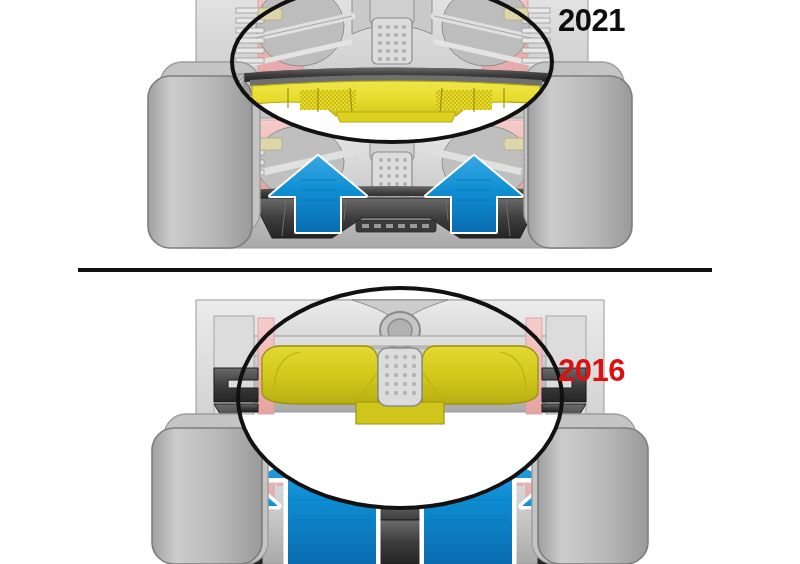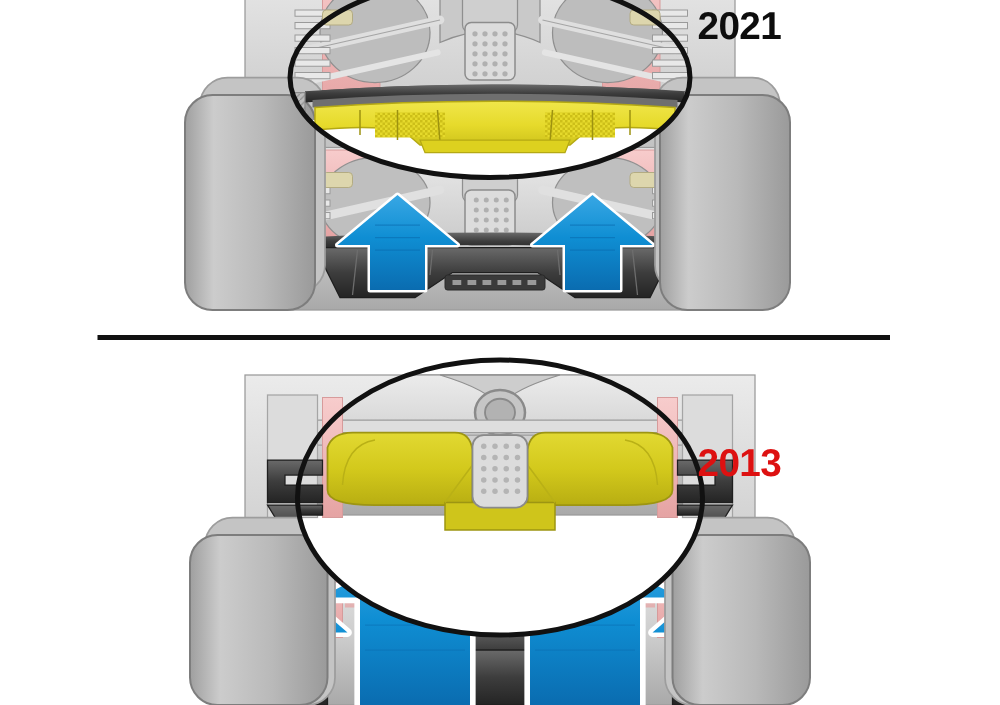--- a/index.html
+++ b/index.html
@@ -479,15 +479,15 @@
           <path d="M214,404 L258,404 L258,412 L214,412 Z" fill="url(#carbonGrad)" stroke="#1f1f1f" stroke-width="1"></path>
           <path d="M586,368 L542,368 L542,380 L572,380 L572,388 L542,388 L542,402 L586,402 Z" fill="url(#carbonGrad)" stroke="#1f1f1f" stroke-width="1"></path>
           <path d="M586,404 L542,404 L542,412 L586,412 Z" fill="url(#carbonGrad)" stroke="#1f1f1f" stroke-width="1"></path>
         </g>
         <ellipse cx="400" cy="398" rx="162" ry="110" fill="none" stroke="#111111" stroke-width="4"></ellipse>
       </g>
     </g>
   </svg>
 
   <div class="yearlabel" id="label-2021">2021</div>
-  <div class="yearlabel" id="label-2022">2013</div>
+  <div class="yearlabel" id="label-2022">2016</div>
 
 </div>
 
 </body></html>

